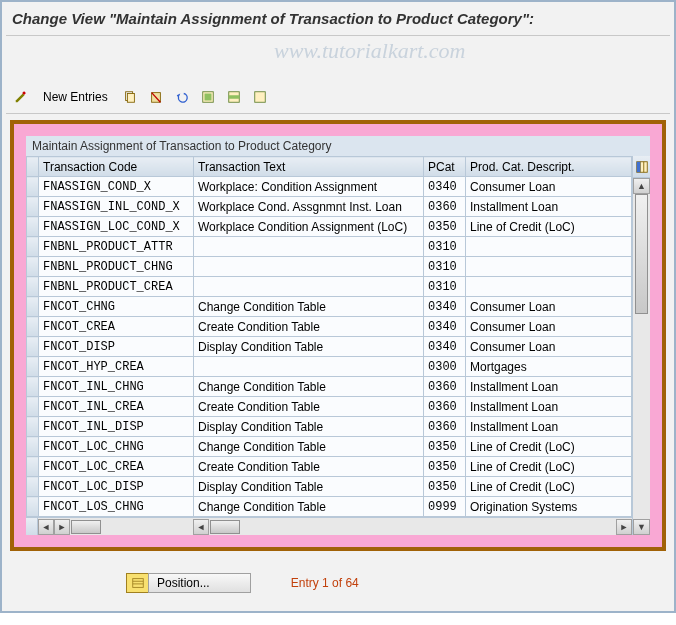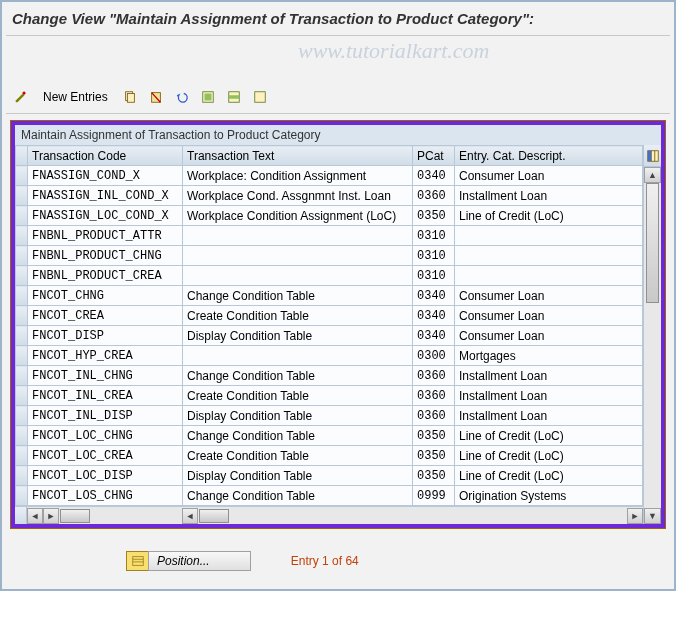--- a/index.html
+++ b/index.html
@@ -48,32 +48,32 @@
     margin-top: 48px;
   }
   .tb-new {
     width: auto;
     padding: 0 6px;
     gap: 4px;
   }
   .tb-new span { font-size: 12px; }
   .watermark {
     position: absolute;
-    left: 292px; top: 2px;
+    left: 268px; top: 2px;
     font-size: 22px;
     font-style: italic;
     color: rgba(160,180,200,0.5);
     pointer-events: none;
     font-family: Georgia, serif;
   }
   .panel {
     margin: 6px 4px 4px 4px;
-    border: 1px solid #a16207;
-    background: #6d28d9;
-    padding: 4px;
+    border: 4px solid #a16207;
+    background: #f9a8d4;
+    padding: 12px;
   }
   .panel-title {
     padding: 3px 6px;
     font-size: 12px;
     color: #333;
     background: #dbe5ef;
   }
   .grid-wrap {
     display: flex;
     background: #fff;
@@ -175,21 +175,20 @@
     border-right:none;
   }
   .pos-btn {
     height:20px;
     padding: 0 40px 0 8px;
     background: linear-gradient(#f8f8f8,#e0e0e0);
     border:1px solid #a0a0a0;
     font-size:12px;
     text-align:left;
     cursor:pointer;
-    font-style:italic;
   }
   .entry-label {
     font-size:12px;
     color:#c2410c;
   }
   svg.ico { width:14px; height:14px; }
 </style>
 </head>
 <body>
 
@@ -250,21 +249,21 @@
 
     <div class="grid-wrap">
       <div class="grid-main">
         <table class="grid">
           <thead>
             <tr>
               <th class="rowhdr"></th>
               <th class="col-tcode">Transaction Code</th>
               <th class="col-ttext">Transaction Text</th>
               <th class="col-pcat">PCat</th>
-              <th class="col-desc">Entry. Cat. Descript.</th>
+              <th class="col-desc">Prod. Cat. Descript.</th>
             </tr>
           </thead>
           <tbody id="grid-body">
               <tr>
                 <td class="rowhdr"></td>
                 <td class="col-tcode">FNASSIGN_COND_X</td>
                 <td class="col-ttext">Workplace: Condition Assignment</td>
                 <td class="col-pcat">0340</td>
                 <td class="col-desc">Consumer Loan</td>
               </tr>

